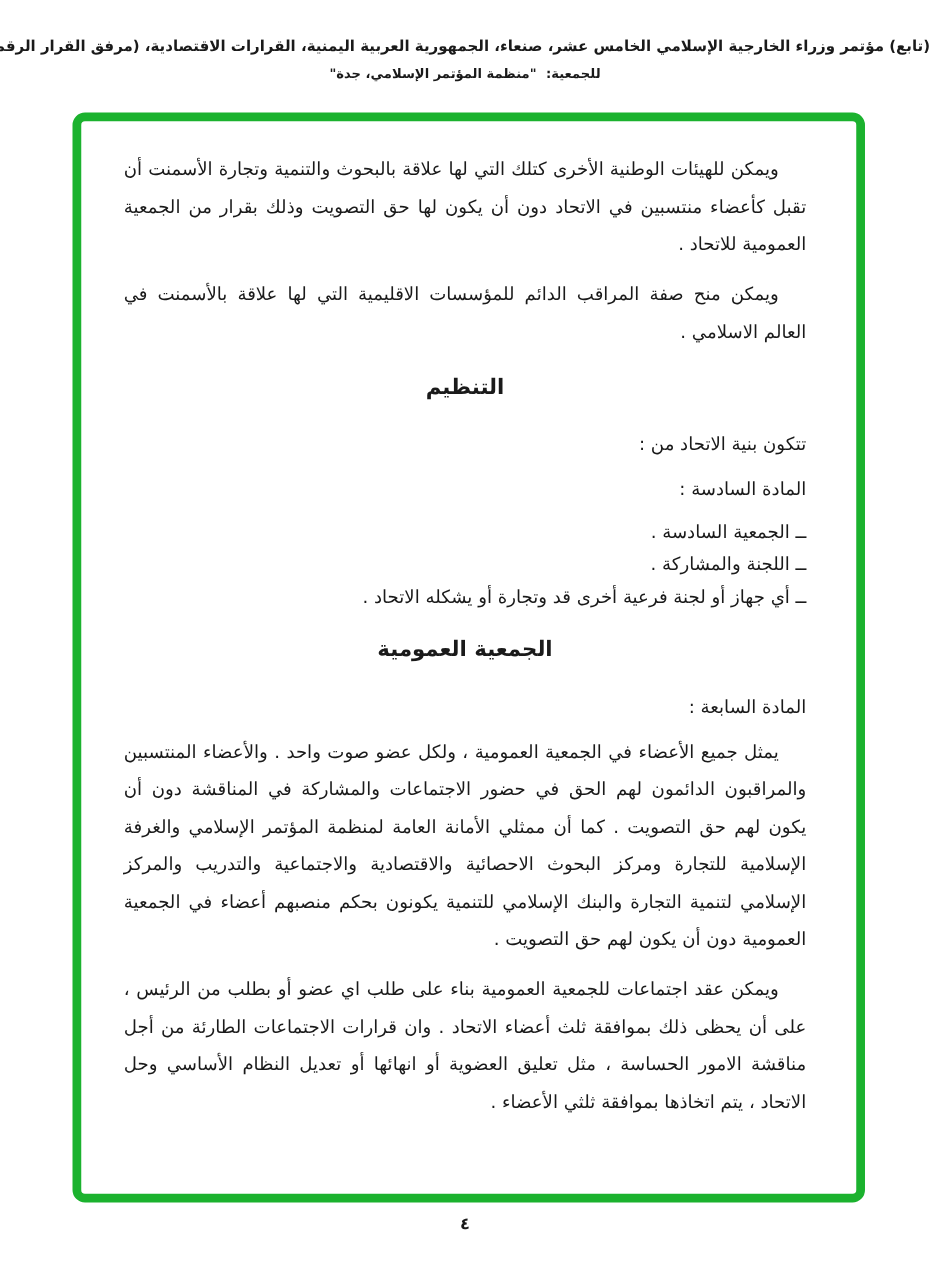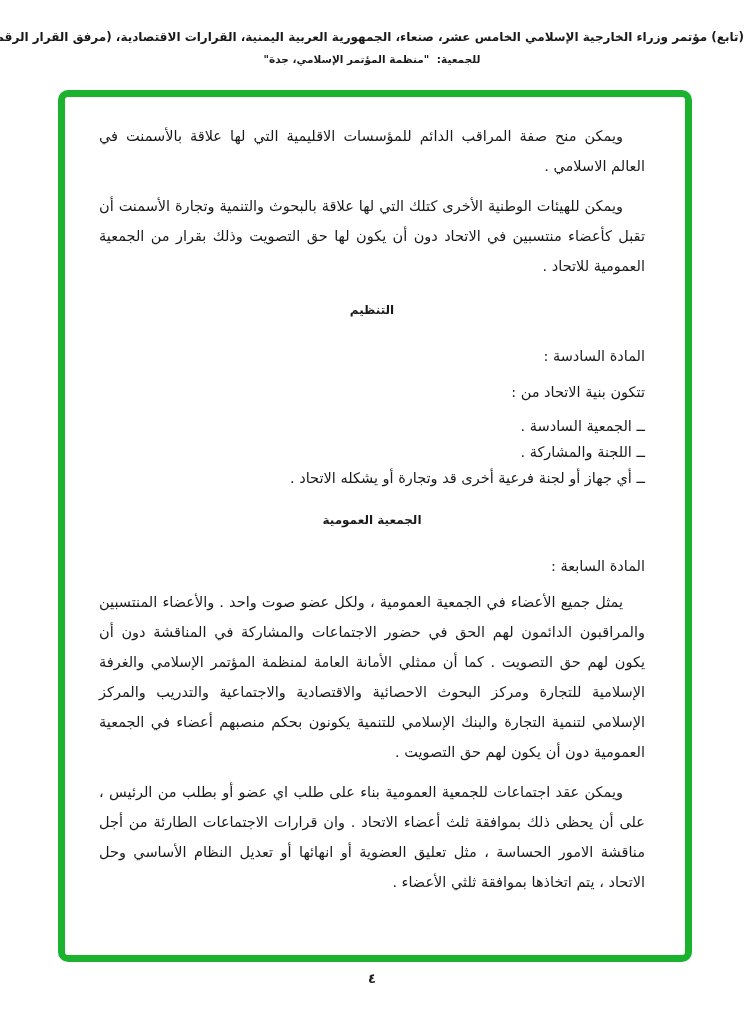--- a/index.html
+++ b/index.html
@@ -55,21 +55,21 @@
   }
   .doc-body p {
     margin: 0 0 10px 0;
   }
   .para-indent {
     text-indent: 22px;
   }
   .section-title {
     text-align: center;
     font-weight: bold;
-    font-size: 12px;
+    font-size: 17px;
     margin: 14px 0 16px 0;
     line-height: 30px;
   }
   .article-label {
     margin: 6px 0 6px 0 !important;
     text-indent: 0;
   }
   .structure-list {
     list-style: none;
     margin: 0 0 8px 0;
@@ -99,29 +99,29 @@
   <div class="header-line1">(تابع) مؤتمر وزراء الخارجية الإسلامي الخامس عشر، صنعاء، الجمهورية العربية اليمنية، القرارات الاقتصادية، (مرفق القرار الرقم ١٥/١١-أق)</div>
   <div class="header-source">
     <span>للجمعية:</span>
     <span>"منظمة المؤتمر الإسلامي، جدة"</span>
   </div>
 </header>
 
 <div class="green-frame">
   <main class="doc-body">
 
+    <p class="para-indent">ويمكن للهيئات الوطنية الأخرى كتلك التي لها علاقة بالبحوث والتنمية وتجارة الأسمنت أن تقبل كأعضاء منتسبين في الاتحاد دون أن يكون لها حق التصويت وذلك بقرار من الجمعية العمومية للاتحاد .</p>
+
     <p class="para-indent">ويمكن منح صفة المراقب الدائم للمؤسسات الاقليمية التي لها علاقة بالأسمنت في العالم الاسلامي .</p>
-
-    <p class="para-indent">ويمكن للهيئات الوطنية الأخرى كتلك التي لها علاقة بالبحوث والتنمية وتجارة الأسمنت أن تقبل كأعضاء منتسبين في الاتحاد دون أن يكون لها حق التصويت وذلك بقرار من الجمعية العمومية للاتحاد .</p>
 
     <h2 class="section-title">التنظيم</h2>
 
+    <p class="article-label">تتكون بنية الاتحاد من :</p>
+
     <p class="article-label">المادة السادسة :</p>
-
-    <p class="article-label">تتكون بنية الاتحاد من :</p>
 
     <ul class="structure-list">
       <li>ــ الجمعية السادسة .</li>
       <li>ــ اللجنة والمشاركة .</li>
       <li>ــ أي جهاز أو لجنة فرعية أخرى قد وتجارة أو يشكله الاتحاد .</li>
     </ul>
 
     <h2 class="section-title">الجمعية العمومية</h2>
 
     <p class="article-label">المادة السابعة :</p>

